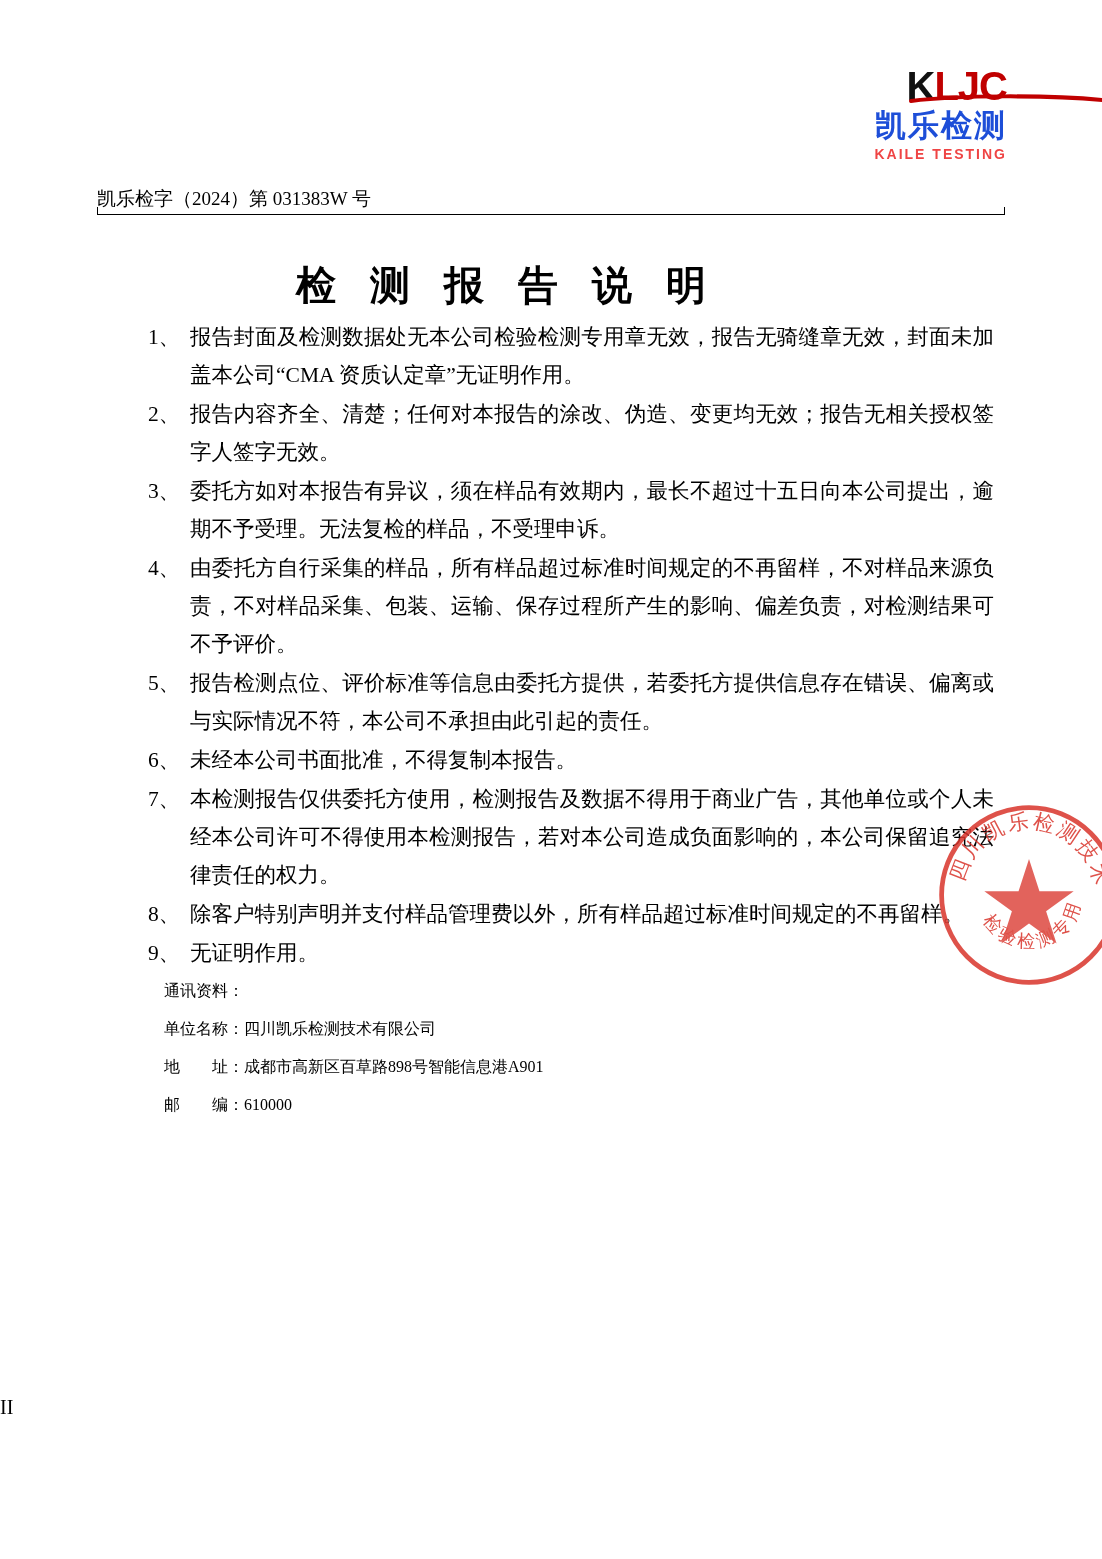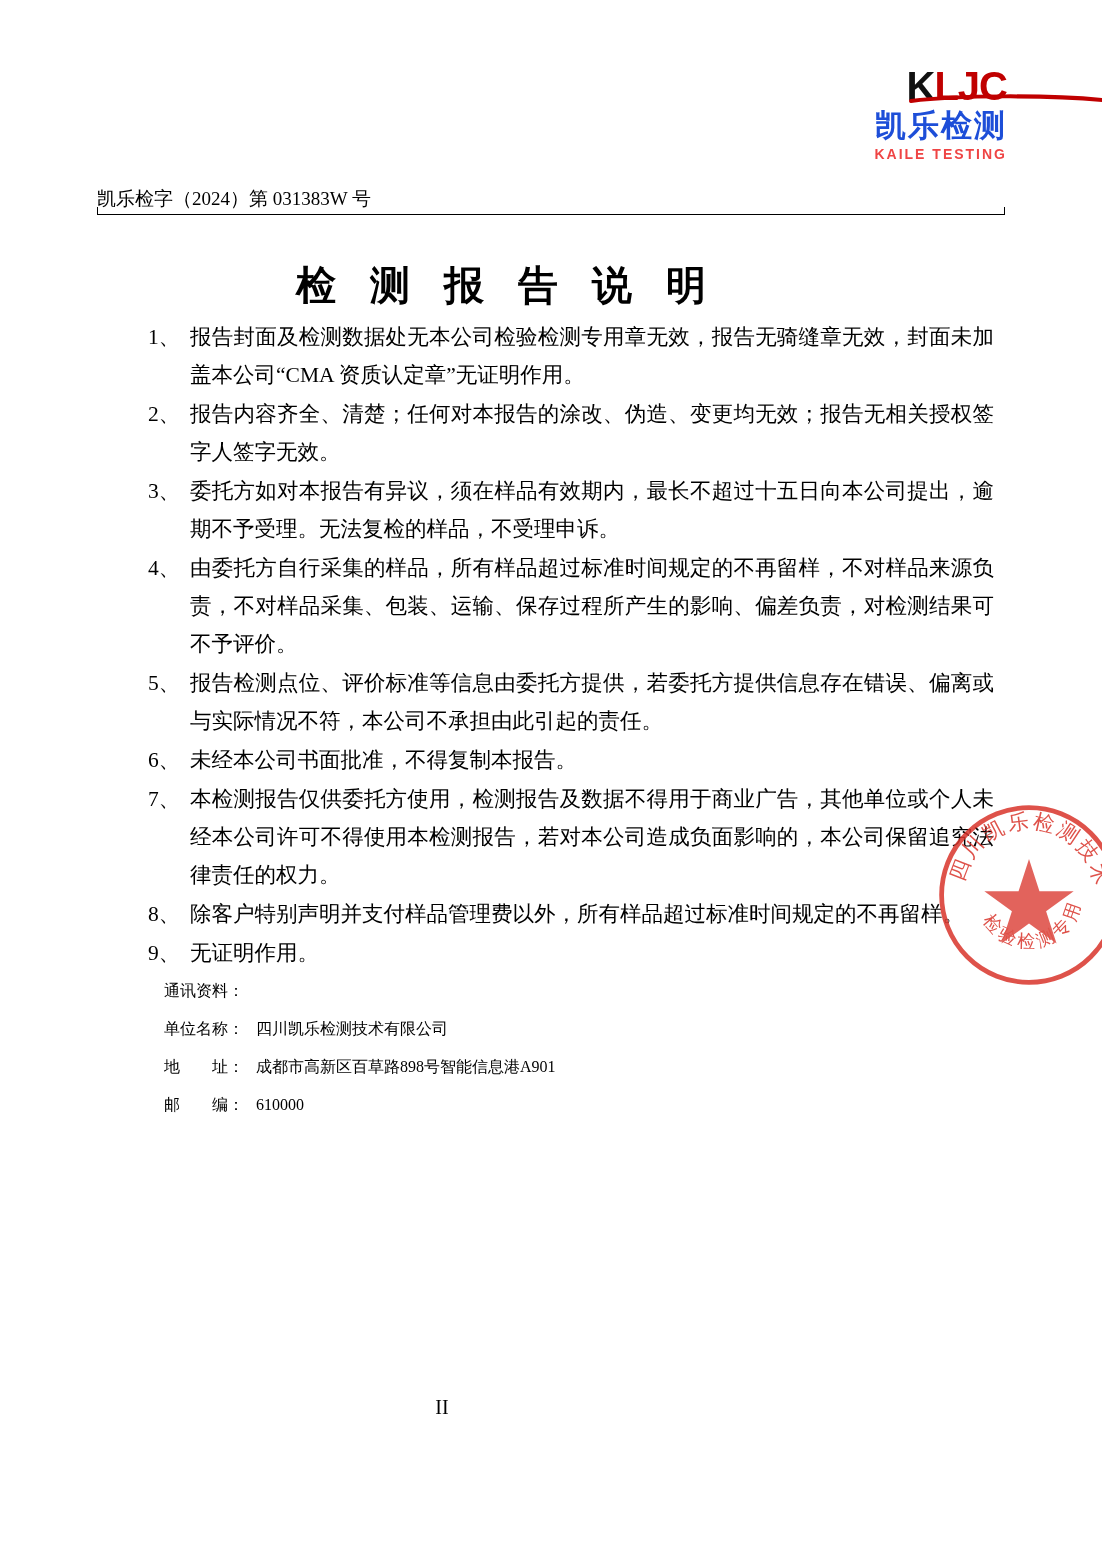--- a/index.html
+++ b/index.html
@@ -140,21 +140,20 @@
     position: absolute;
     left: 164px;
     top: 972px;
     width: 846px;
     font-size: 16px;
     line-height: 38px;
   }
   .contact-row {
     display: flex;
     align-items: flex-end;
-    gap: 12px;
   }
   .contact-label {
     flex: 0 0 auto;
     white-space: pre;
   }
   .contact-value { flex: 1 1 auto; }
 
   
   .seal {
     position: absolute;
@@ -165,21 +164,20 @@
     opacity: 0.85;
     pointer-events: none;
   }
 
   
   .page-no {
     position: absolute;
     left: 0;
     top: 1396px;
     width: 884px;
-    text-align: center;
     font-size: 20px;
   }
 </style>
 </head>
 <body>
 
 <div class="page">
 
   <div class="logo-block">
     <div class="logo-mark">

